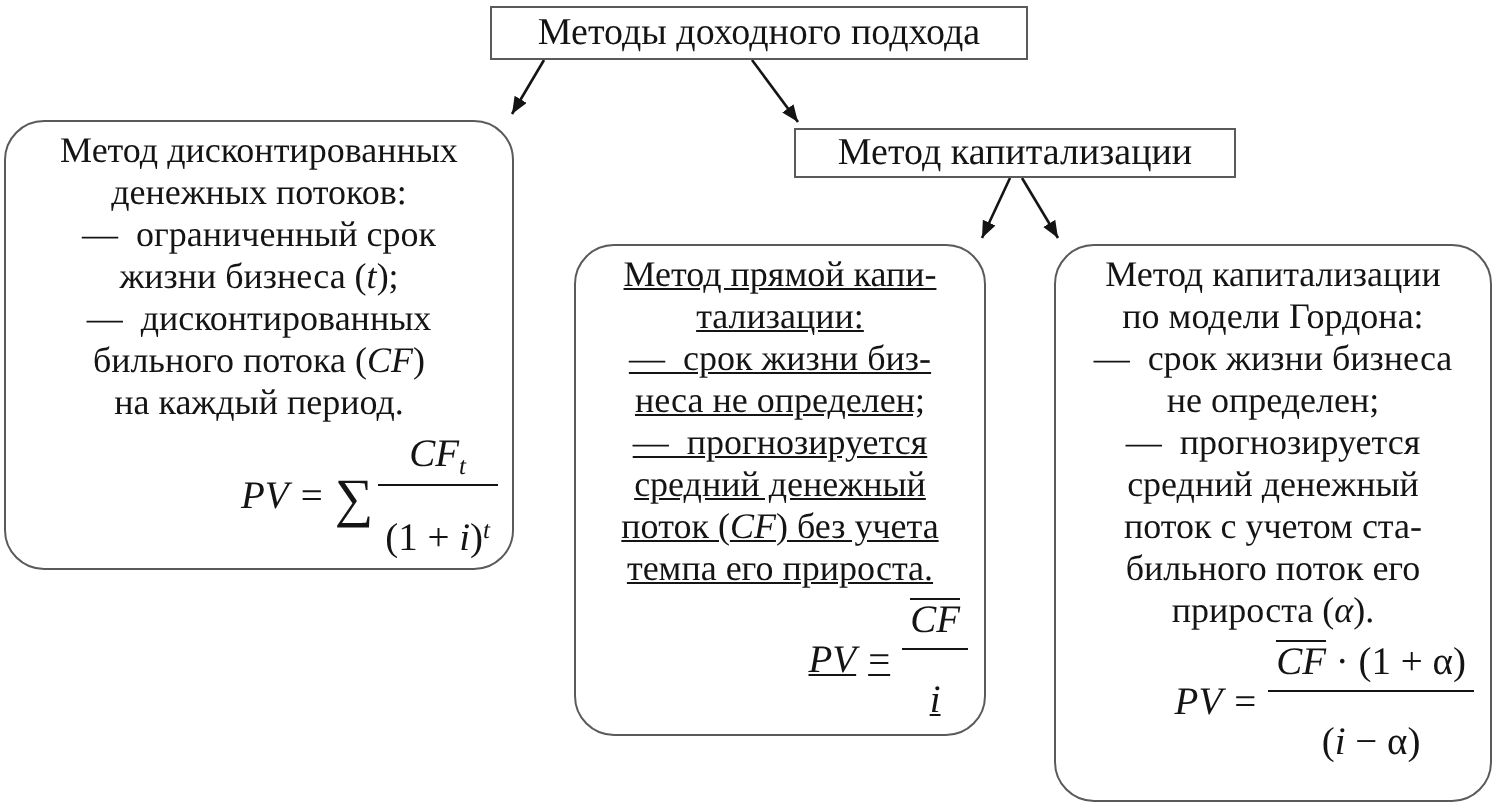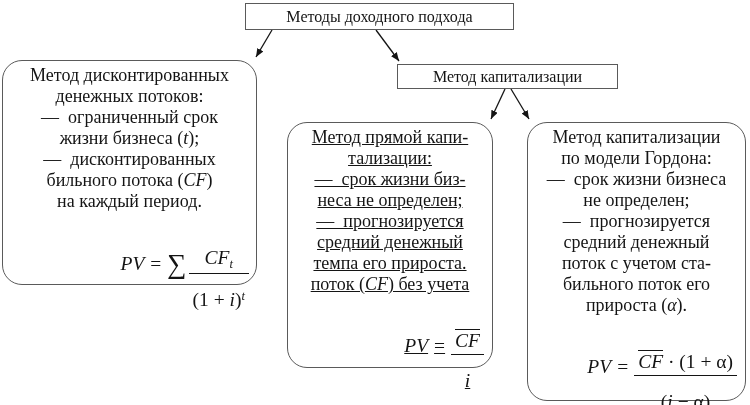--- a/index.html
+++ b/index.html
@@ -6,32 +6,32 @@
   #canvas {
     position:relative; width:750px; height:405px; background:#ffffff;
     font-family:"Liberation Serif", serif; color:#141414; overflow:hidden;
   }
   .box {
     position:absolute; box-sizing:border-box; background:#ffffff;
     border:1.2px solid #5a5a5a; color:#141414;
   }
   .box.center-label {
     display:flex; align-items:center; justify-content:center;
-    font-size:16px; white-space:nowrap;
+    font-size:19px; white-space:nowrap;
   }
   .textbox { font-size:18px; line-height:21px;border-radius:20px; }
   .tc { text-align:center; }
   .ln { text-align:center; }
   .it { font-style:italic; }
   .ol { display:inline-block; border-top:1.4px solid #141414; line-height:1.0; padding-top:1px; }
   .formula { display:flex; align-items:center; font-size:19.5px; line-height:1.15;justify-content:flex-end; }
   .formula .eq { margin:0 6px; }
   .formula .sum { font-size:27px; line-height:1; margin-right:2px; }
   .frac { display:inline-block; vertical-align:middle; text-align:center; }
-  .frac .num { display:block; padding:0 4px 2px;margin-top:30px; }
+  .frac .num { display:block; padding:0 4px 2px; }
   .frac .den { display:block; border-top:1.4px solid #141414; padding:15px 4px 0; }
   sub, sup { font-size:12.5px; }
   sub { vertical-align:-4px; }
   sup { vertical-align:6px; }
   #arrows { position:absolute; left:0; top:0; pointer-events:none; }
   
   #node-root   { left:245px; top:3px;   width:269px; height:27px; }
   #node-cap    { left:397px; top:64px;  width:221px; height:25px; }
   #node-dcf    { left:2px;   top:60px;  width:255px; height:225px; padding:4px 7px 0; }
   #node-direct { left:287px; top:122px; width:206px; height:246px; padding:4px 8px 0;text-decoration:underline; }
@@ -84,22 +84,22 @@
     </div>
   </div>
 
   <div id="node-direct" class="box textbox">
     <div class="tc">Метод прямой капи-</div>
     <div class="tc">тализации:</div>
     <div class="ln">— срок жизни биз-</div>
     <div class="ln">неса не определен;</div>
     <div class="ln">— прогнозируется</div>
     <div class="ln">средний денежный</div>
+    <div class="ln"><span>поток (</span><span class="it">CF</span><span>) без учета</span></div>
     <div class="ln">темпа его прироста.</div>
-    <div class="ln"><span>поток (</span><span class="it">CF</span><span>) без учета</span></div>
     <div class="formula">
       <span class="it">PV</span>
       <span class="eq">=</span>
       <span class="frac">
         <span class="num"><span class="ol"><span class="it">CF</span></span></span>
         <span class="den"><span class="it">i</span></span>
       </span>
     </div>
   </div>
 

